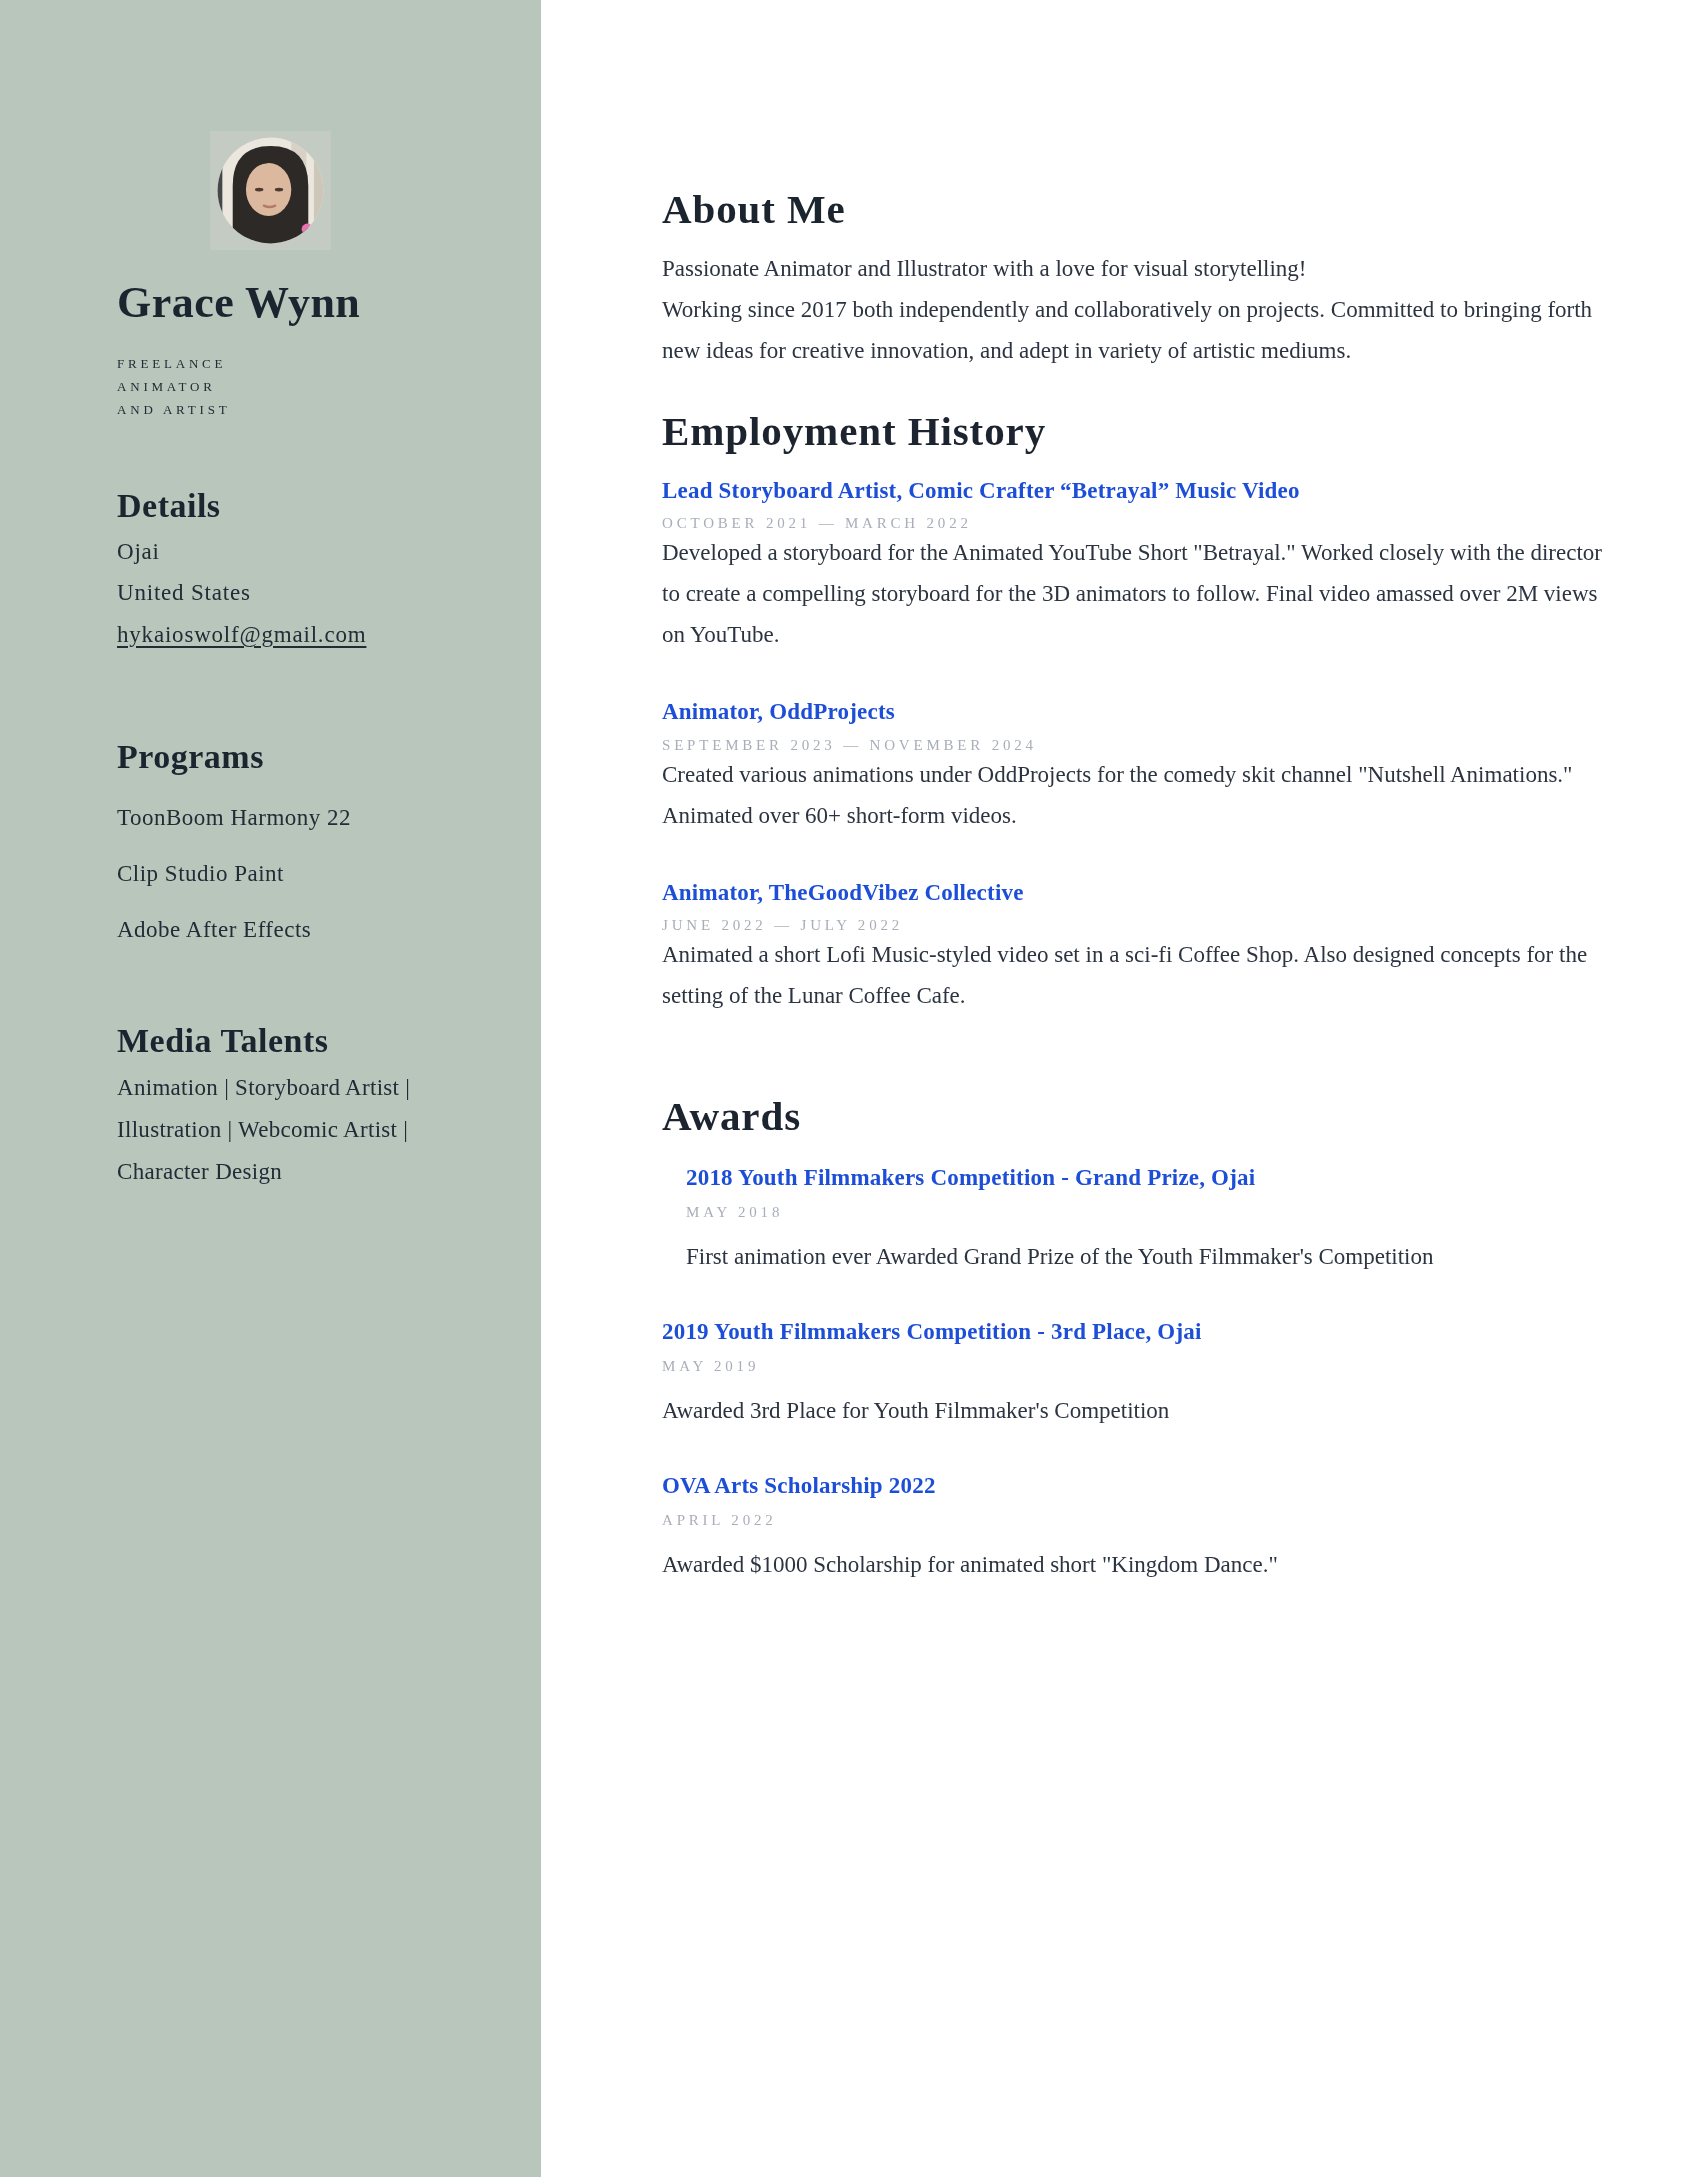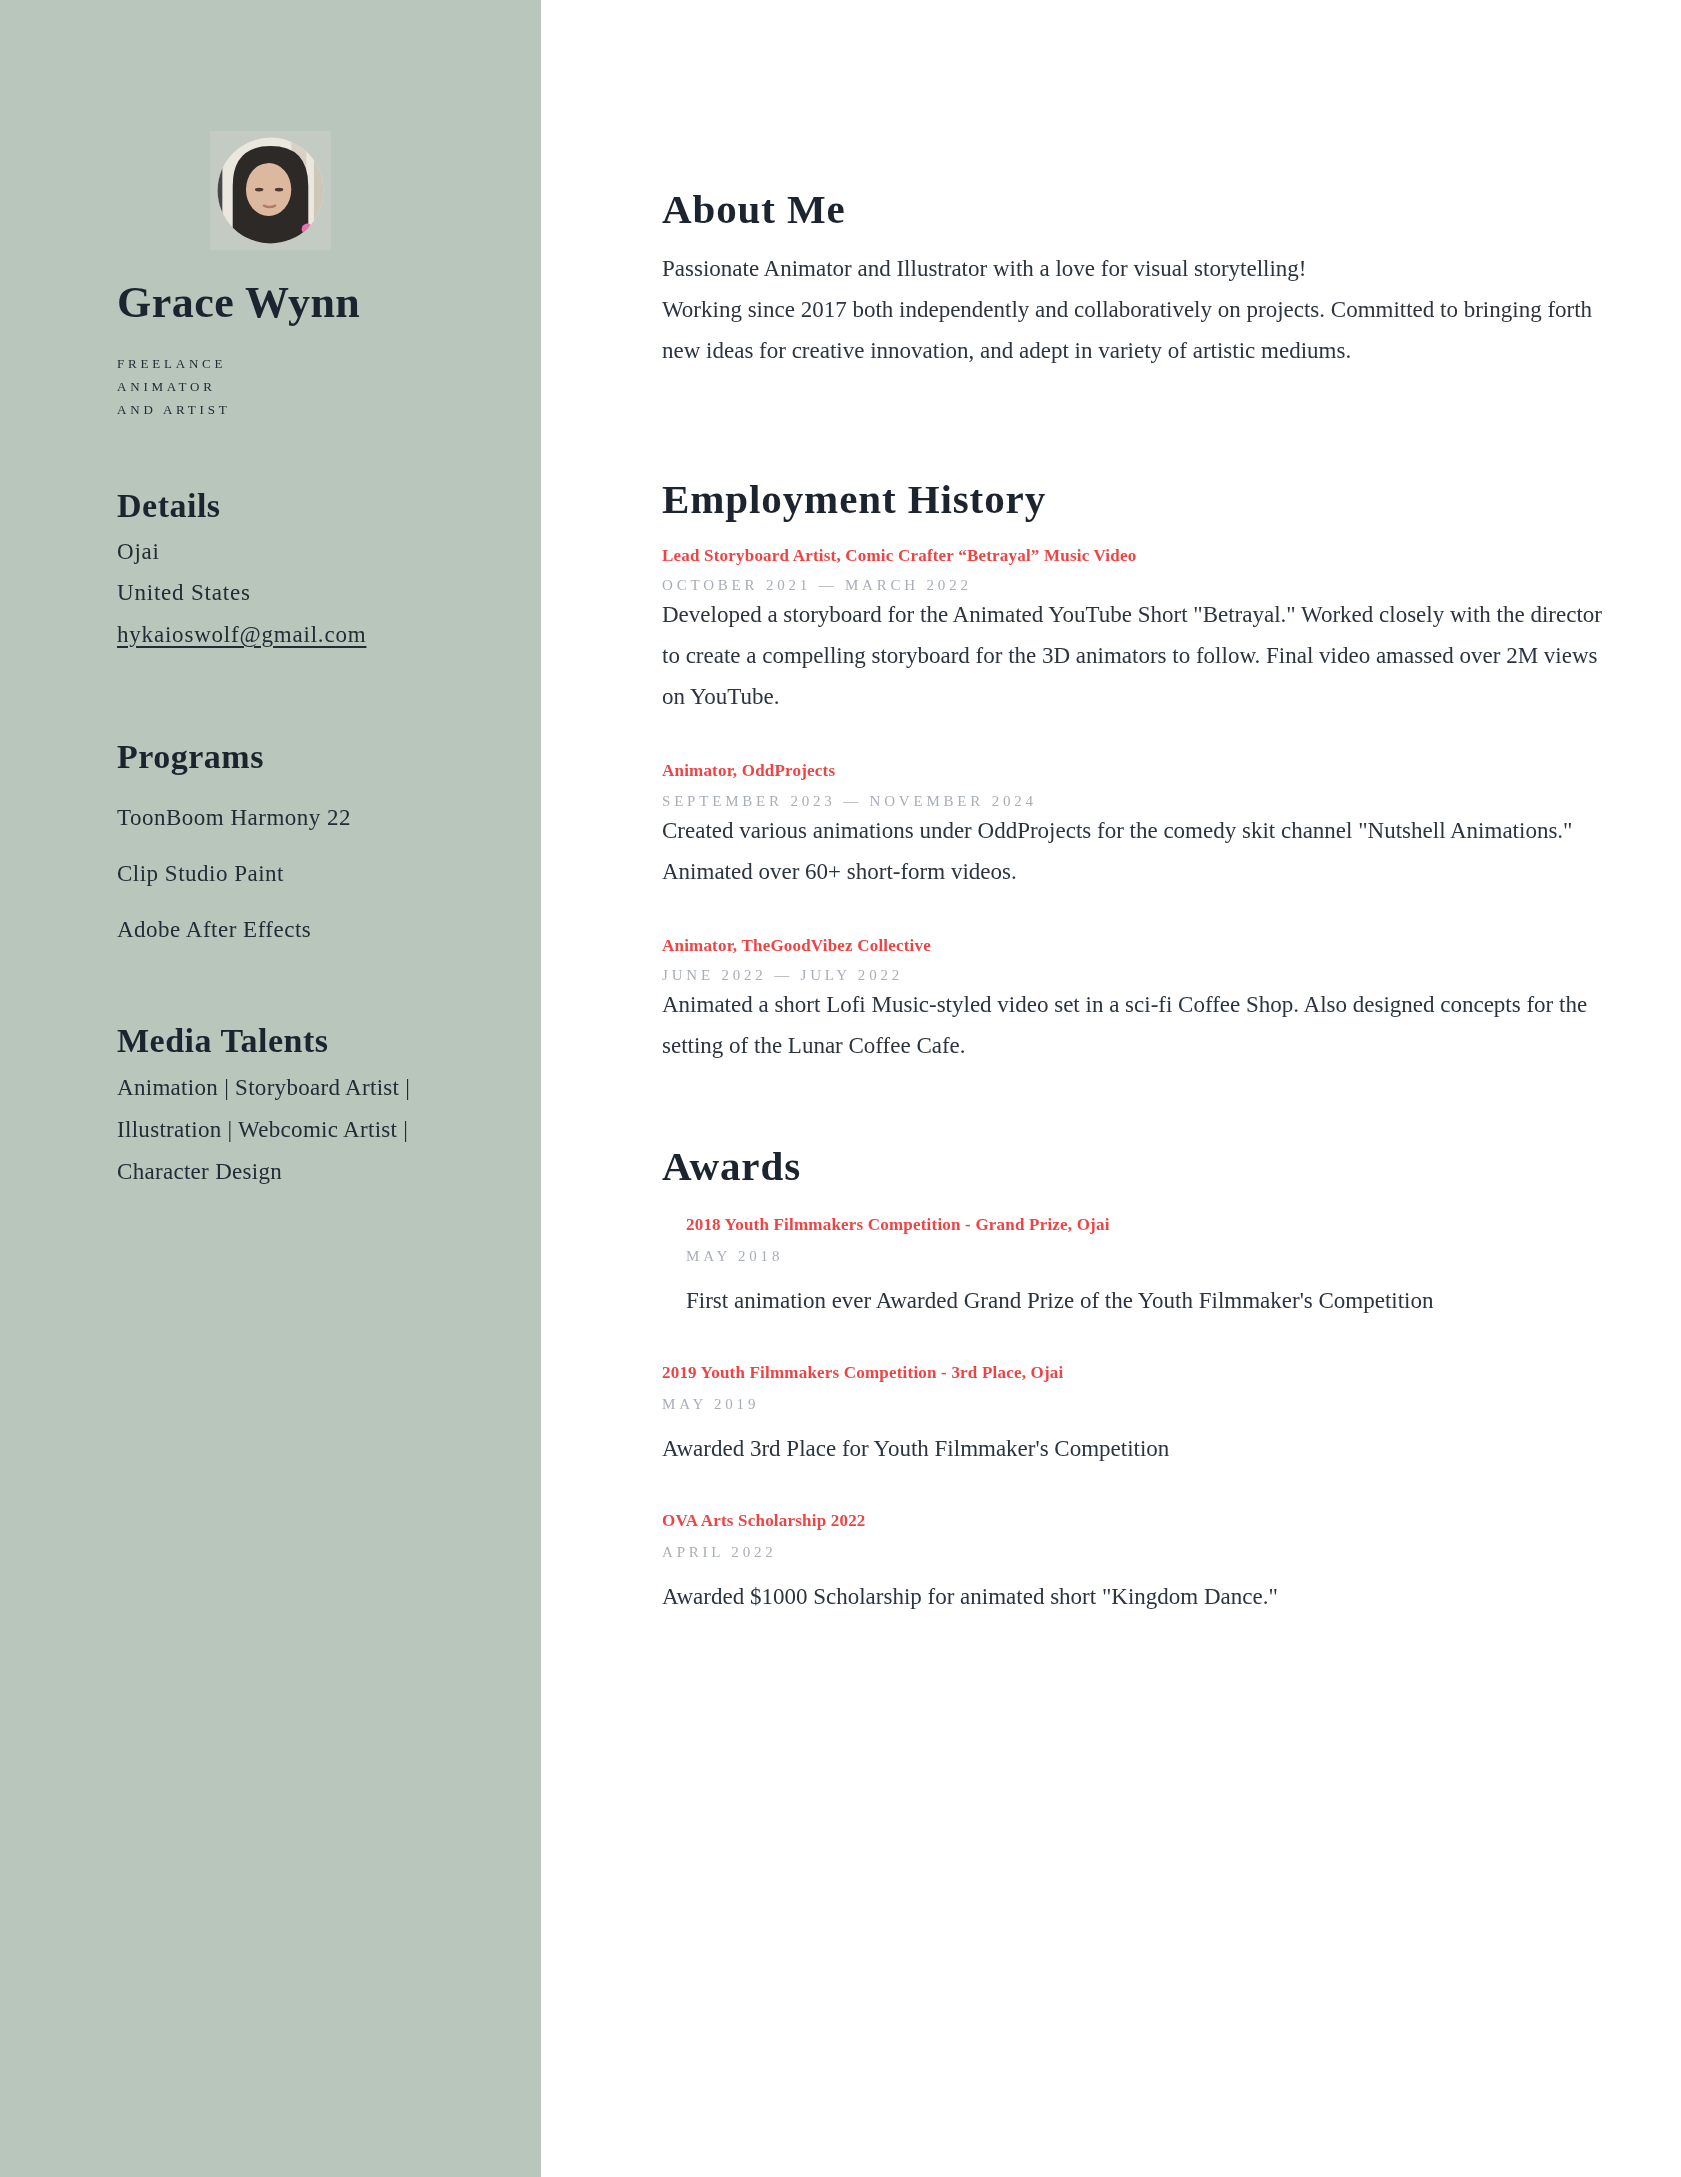--- a/index.html
+++ b/index.html
@@ -98,38 +98,38 @@
     padding: 185px 33px 0 121px;
     color: #2b3440;
   }
   .main-heading {
     font-size: 41px;
     font-weight: bold;
     letter-spacing: 0.9px;
     color: #1c242f;
     margin: 0;
   }
-  .h-employment { margin-top: 104px; }
+  .h-employment { margin-top: 36px; }
   .h-awards     { margin-top: 76px; }
 
   .body-text {
     font-size: 23px;
     line-height: 41px;
     max-width: 956px;
     color: #2b3440;
   }
   .about-body { margin-top: 15px; }
 
   .entry { margin-top: 44px; }
   .entry.first { margin-top: 23px; }
   .entry-title {
-    font-size: 17px;
+    font-size: 23px;
     font-weight: bold;
     letter-spacing: 0.2px;
-    color: #ef4444;
+    color: #1d4ed8;
   }
   .entry-date {
     margin-top: 11.4px;
     font-size: 15px;
     letter-spacing: 3.8px;
     color: #a8aeb8;
   }
   .entry-desc { margin-top: 0; }
 
   .award { margin-top: 42px; }

